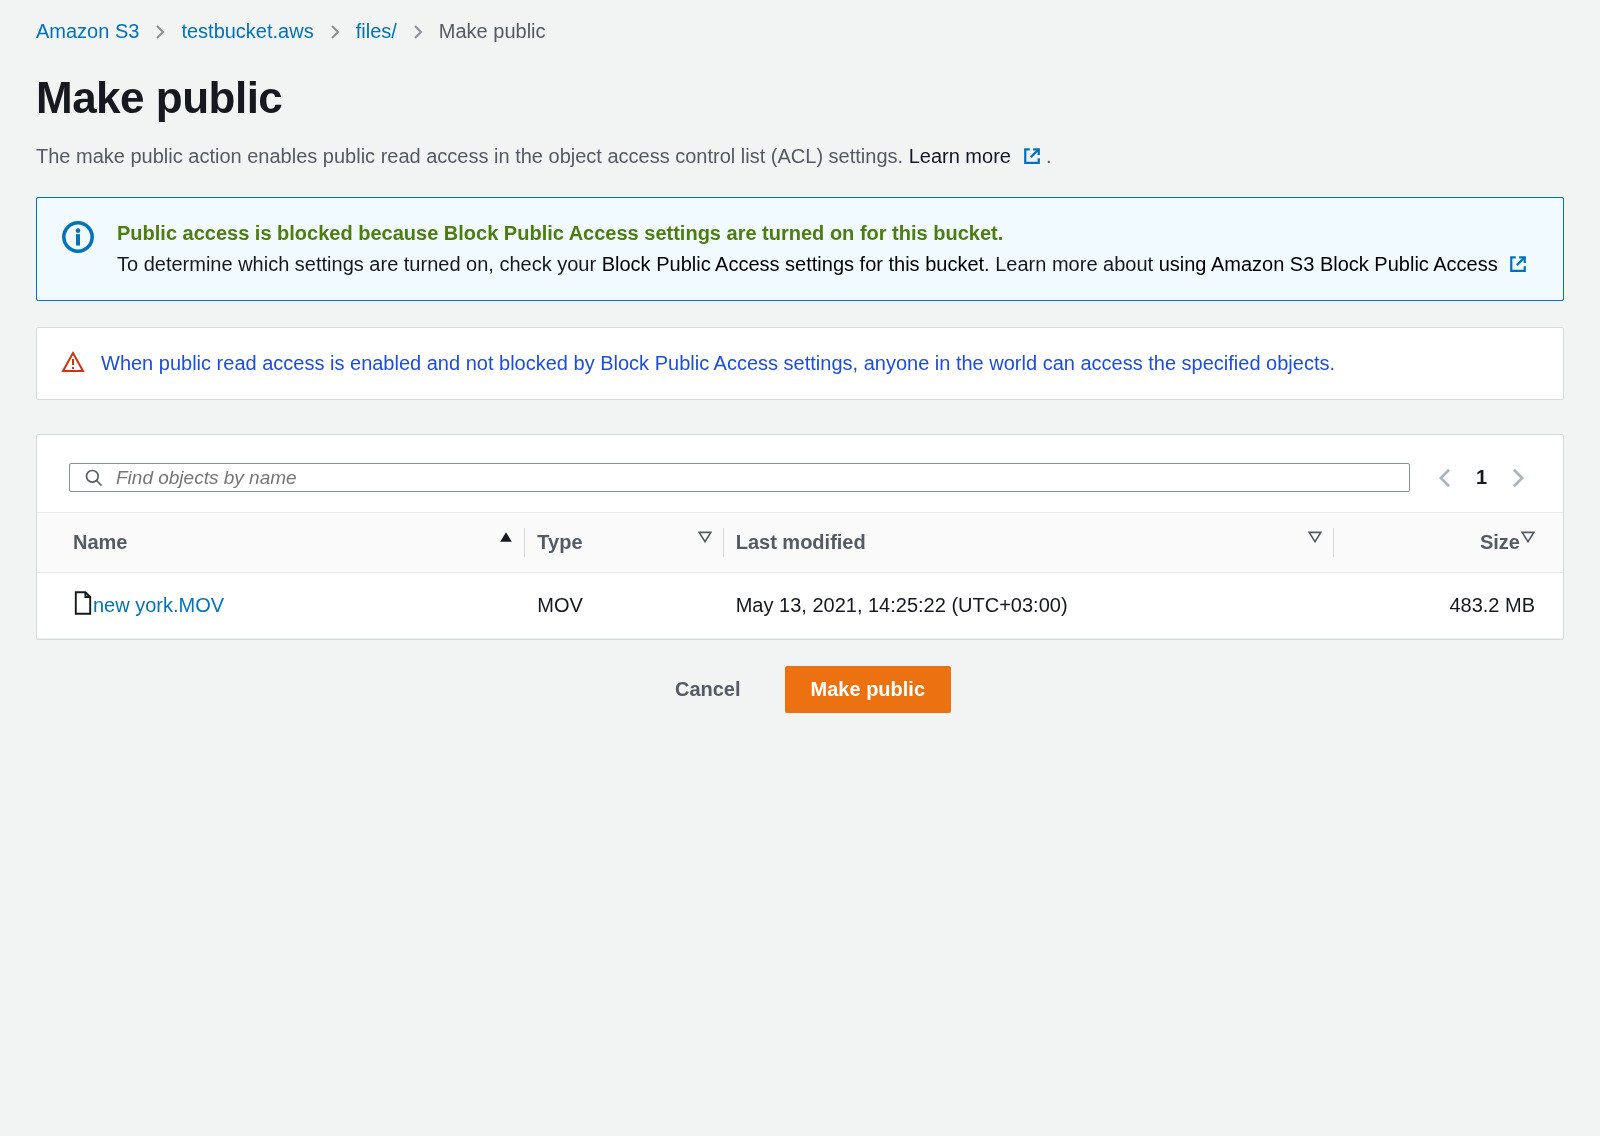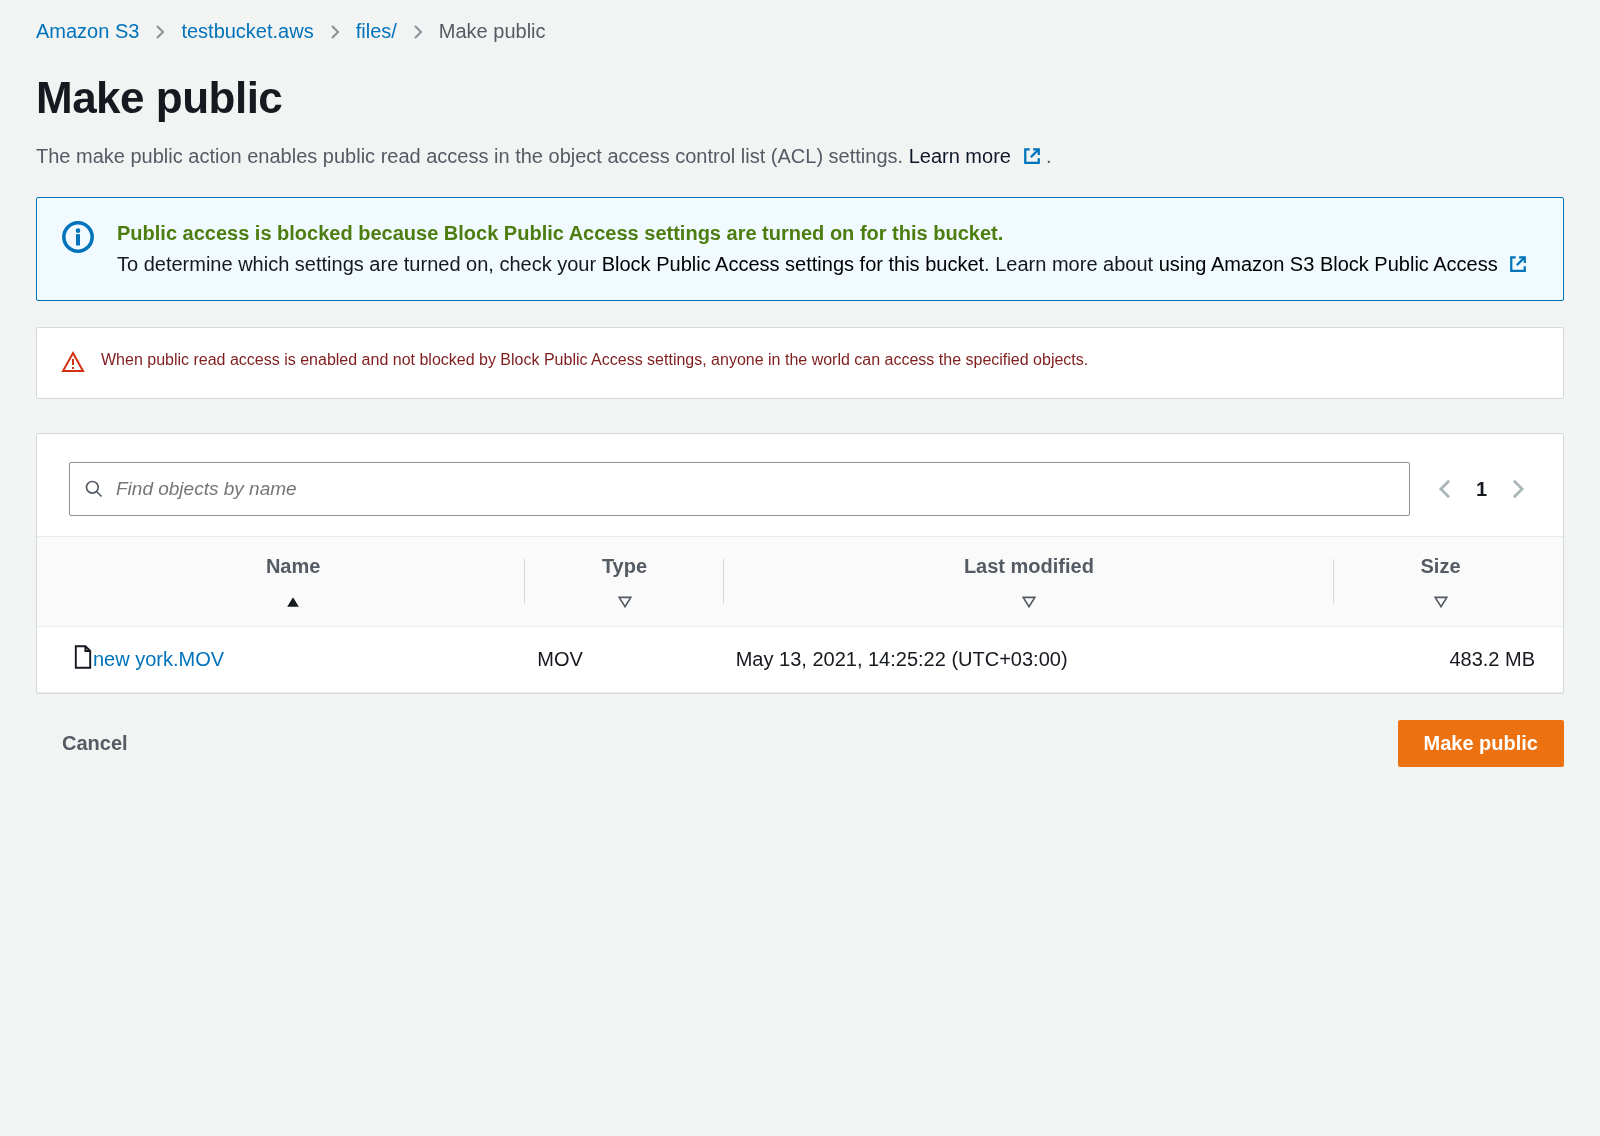--- a/index.html
+++ b/index.html
@@ -63,21 +63,21 @@
   .alert-warn {
     border: 1px solid #d5dbdb;
     background: #ffffff;
     border-radius: 2px;
     padding: 20px 24px 20px 24px;
     display: flex;
     gap: 16px;
     margin-bottom: 34px;
   }
   .alert-warn .icon-col { flex: 0 0 auto; padding-top: 2px; }
-  .alert-warn .text-col { flex: 1; font-size: 16px; line-height: 1.55; color: #7f1d1d; }
+  .alert-warn .text-col { flex: 1; font-size: 20px; line-height: 1.55; color: #1d4ed8; }
 
   
   .panel {
     border: 1px solid #d5dbdb;
     background: #ffffff;
     border-radius: 2px;
     margin-bottom: 26px;
   }
   .panel-inner { padding: 28px 32px 0 32px; }
   .panel h2 {
@@ -91,21 +91,21 @@
     display: flex;
     align-items: center;
     gap: 28px;
     margin-bottom: 0;
   }
   .search-box {
     flex: 1;
     position: relative;
     border: 1px solid #879196;
     border-radius: 2px;
-    height: 54px;
+    height: 29px;
     display: flex;
     align-items: center;
     padding: 0 14px;
   }
   .search-box svg { color: #545b64; flex: 0 0 auto; margin-right: 12px; }
   .search-box input {
     border: none;
     outline: none;
     font-size: 19px;
     font-style: italic;
@@ -145,34 +145,34 @@
     font-weight: 700;
     position: relative;
   }
   table.obj-table th.with-sep::after {
     content: "";
     position: absolute;
     right: 0; top: 25%; bottom: 25%;
     width: 1px;
     background: #d5dbdb;
   }
-  .th-inner { display: flex; align-items: center; justify-content: space-between; gap: 18px; flex-direction: column; }
+  .th-inner { display: flex; justify-content: space-between; gap: 1px; }
   .th-inner.right { justify-content: flex-end; }
   .sort-tri { color: #545b64; display: inline-flex; }
   .sort-tri.active { color: #16191f; }
   table.obj-table tbody tr { border-bottom: 1px solid #eaeded; }
   table.obj-table td { color: #16191f; }
   table.obj-table td.name-cell { display: flex; align-items: center; padding-left: 6px; }
   table.obj-table td.name-cell a { color: #0073bb; font-weight: 500; }
   table.obj-table td.size-cell { text-align: right; padding-right: 28px; }
 
   
   .footer-actions {
     display: flex;
-    justify-content: space-between;
+    justify-content: center;
     gap: 18px;
     margin-top: 4px;
   }
   .btn {
     font-size: 20px;
     font-weight: 700;
     padding: 12px 26px;
     border-radius: 2px;
     cursor: pointer;
     border: none;

